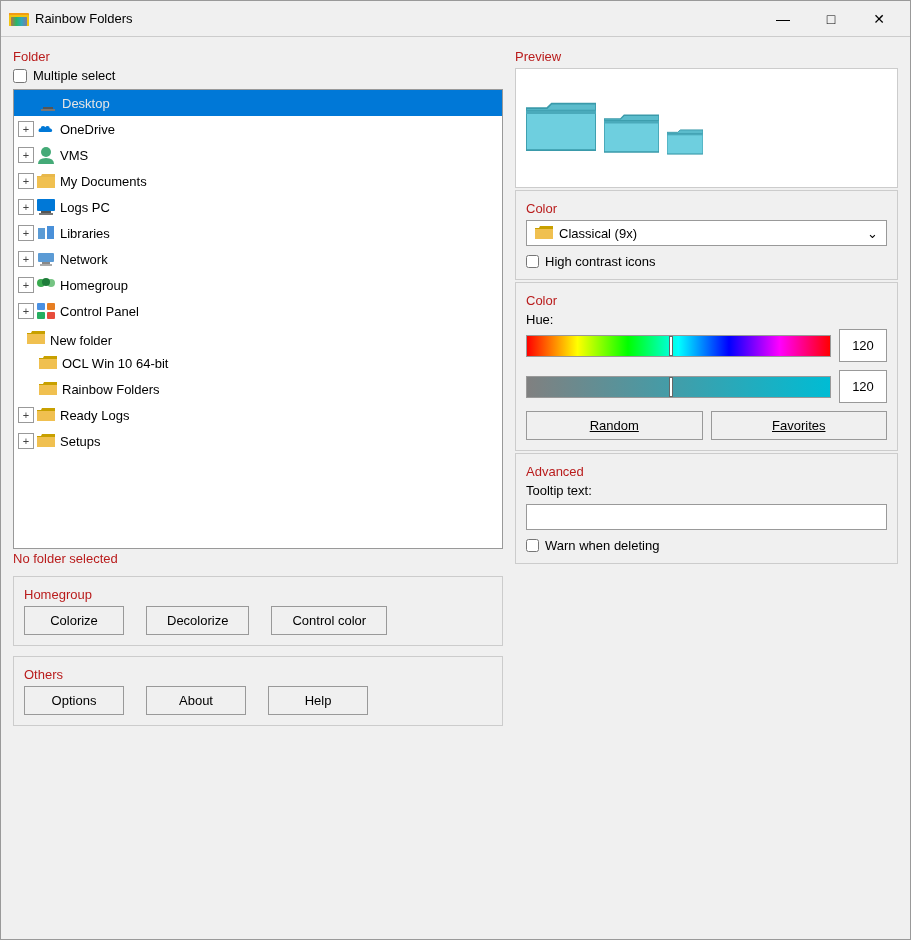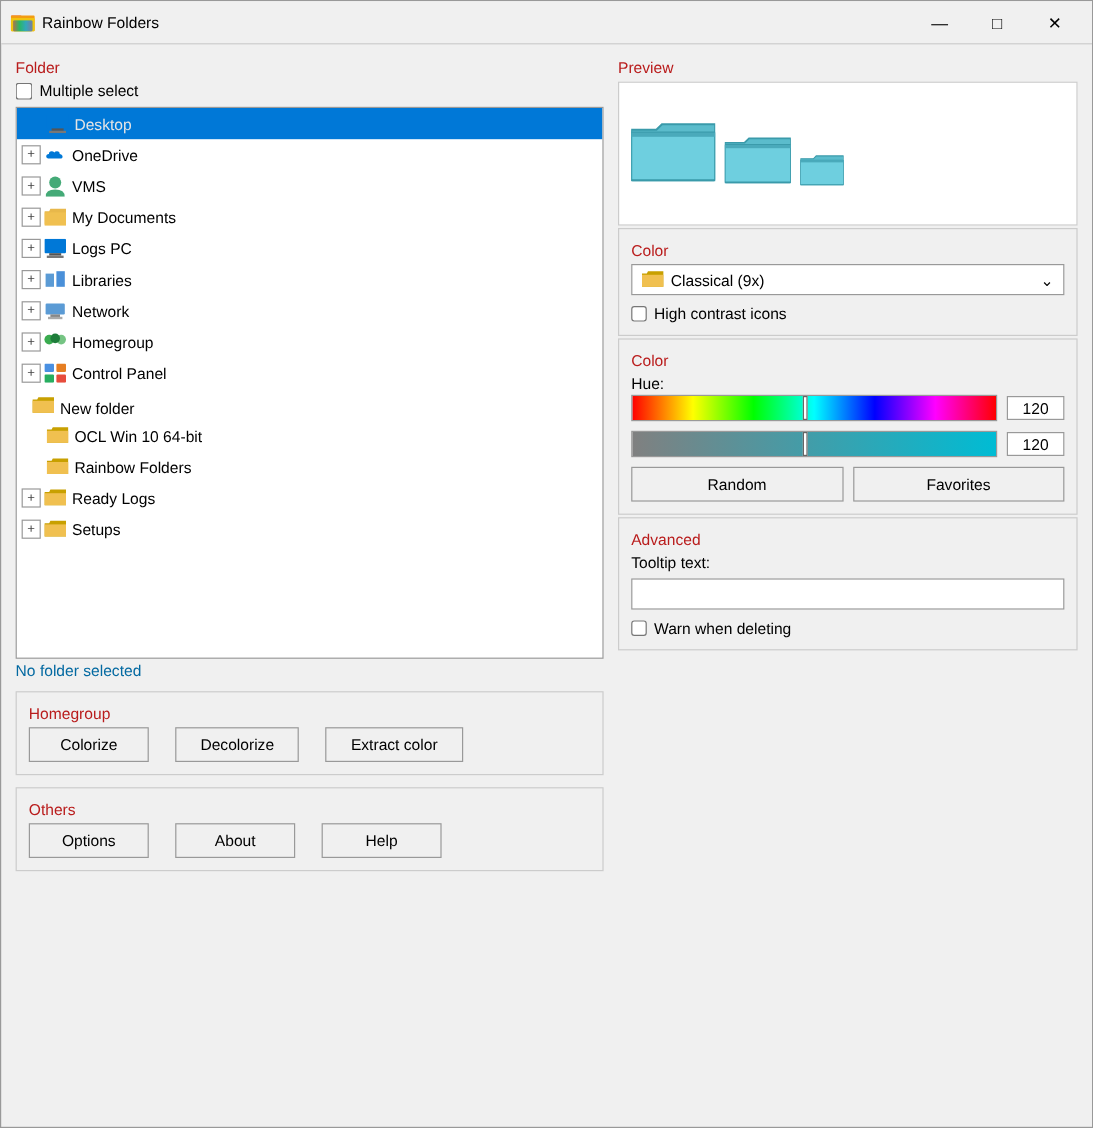--- a/index.html
+++ b/index.html
@@ -136,21 +136,21 @@
       align-items: center;
       justify-content: center;
       flex-shrink: 0;
       font-size: 16px;
     }
     .tree-text {
       font-size: 13px;
     }
     .no-folder-selected {
       font-size: 13px;
-      color: #0369a1;
+      color: #b91c1c;
       margin-top: 2px;
     }
     .btn-row {
       display: flex;
       gap: 22px;
       margin-top: 4px;
     }
     .btn {
       padding: 6px 20px;
       border: 1px solid #999;
@@ -239,32 +239,33 @@
       position: absolute;
       top: 0;
       width: 4px;
       height: 100%;
       background: #fff;
       border: 1px solid #666;
       left: 47%;
     }
     .color-value-box {
       width: 48px;
-      height: 20px;
+      height: 33px;
       border: 1px solid #999;
       background: #fff;
       text-align: center;
       font-size: 13px;
       display: flex;
       align-items: center;
       justify-content: center;
     }
     .random-fav-row {
       display: flex;
       gap: 8px;
+      text-decoration: underline;
     }
     .tooltip-input {
       width: 100%;
       height: 26px;
       border: 1px solid #999;
       background: #fff;
       margin-top: 4px;
       margin-bottom: 8px;
       padding: 2px 4px;
       font-size: 13px;
@@ -487,21 +488,21 @@
           </div>
         </div>
         <div class="no-folder-selected">No folder selected</div>
       </div>
 
       <div class="section-box">
         <div class="section-label">Homegroup</div>
         <div class="btn-row">
           <button class="btn">Colorize</button>
           <button class="btn">Decolorize</button>
-          <button class="btn">Extract color</button>
+          <button class="btn">Control color</button>
         </div>
       </div>
 
       <div class="section-box">
         <div class="section-label">Others</div>
         <div class="btn-row">
           <button class="btn">Options</button>
           <button class="btn">About</button>
           <button class="btn">Help</button>
         </div>

